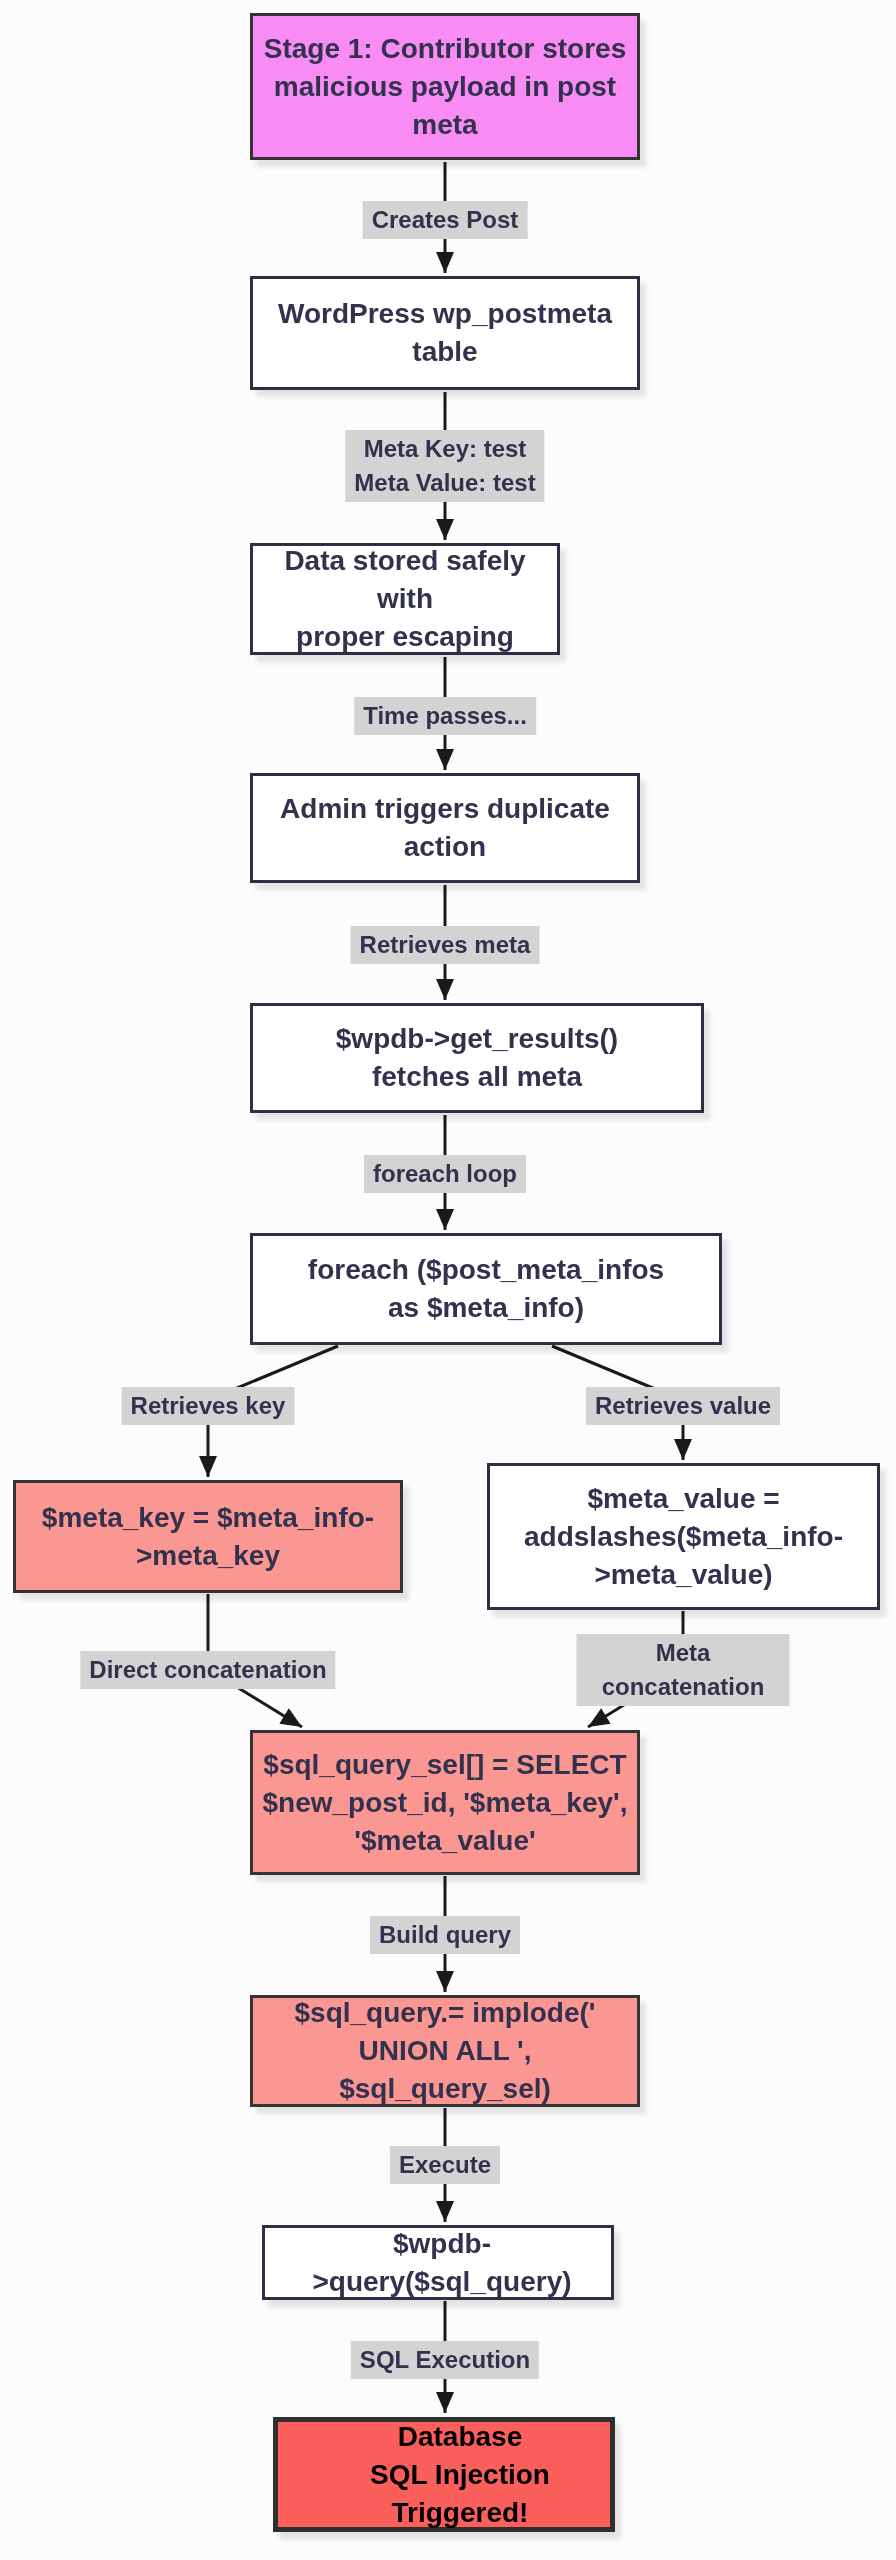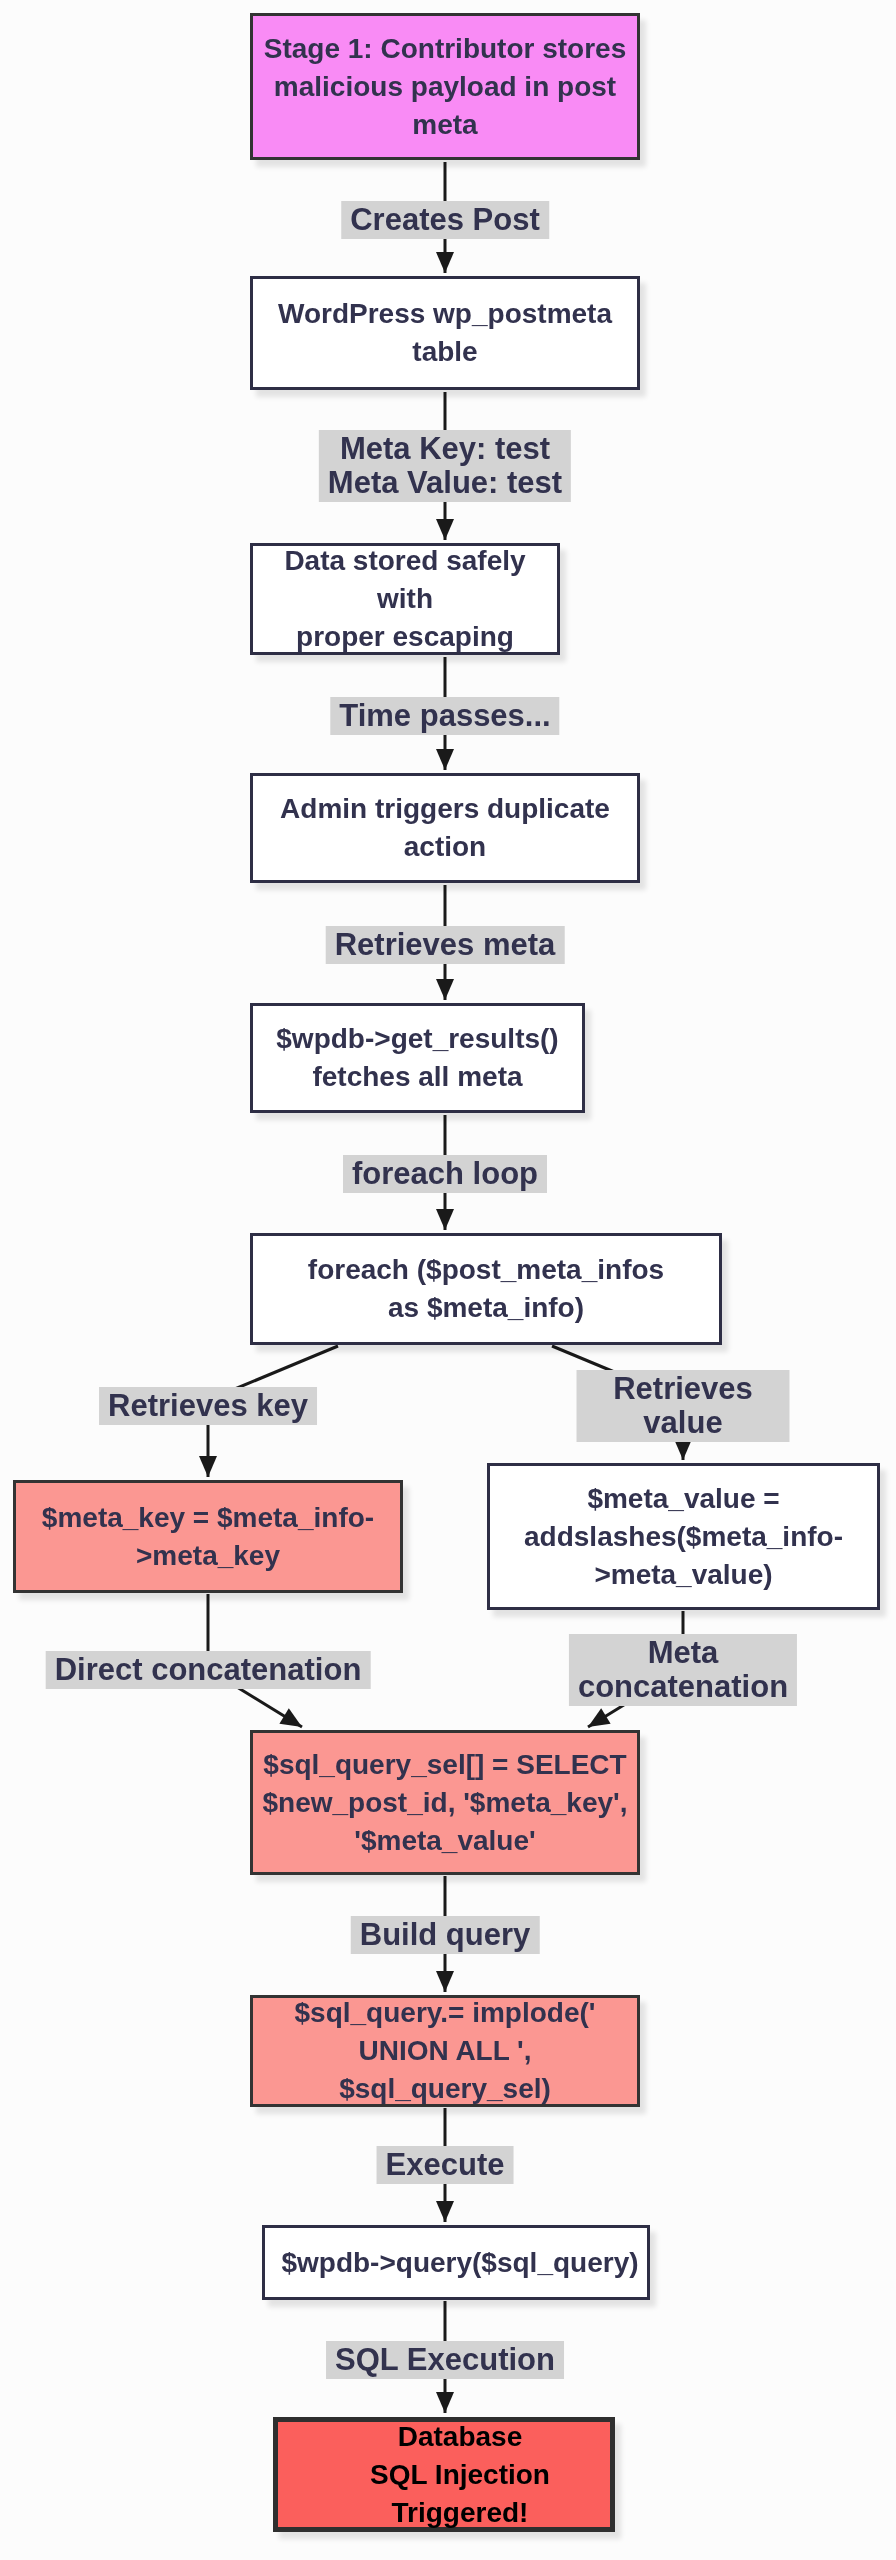--- a/index.html
+++ b/index.html
@@ -18,21 +18,21 @@
     color:#32324e; font-size:28px; line-height:38px; font-weight:700;
     padding:2px 4px;
     box-shadow:6px 7px 5px rgba(0,0,0,0.10);
   }
   .node.stage    { background:#f98bf5; border-color:#333333; }
   .node.vuln     { background:#fb9792; border-color:#333333; }
   .node.critical { background:#fb5f5c; border-color:#2f2f2f; border-width:5px; color:#000000;padding-left:36px; }
   .elabel {
     position:absolute; transform:translate(-50%,-50%);
     background:#d3d3d3; color:#32324e;
-    font-size:31px; line-height:34px; font-weight:700;
+    font-size:24px; line-height:34px; font-weight:700;
     padding:2px 9px; text-align:center; white-space:pre-line;
   }
 </style>
 </head>
 <body>
 
 <div class="canvas">
 
   <svg class="connectors" viewBox="0 0 896 2560">
     <defs>
@@ -64,41 +64,41 @@
 
   <div class="node" style="left:250px; top:276px; width:390px; height:114px;">WordPress wp_postmeta
 table</div>
 
   <div class="node" style="left:250px; top:543px; width:310px; height:112px;">Data stored safely with
 proper escaping</div>
 
   <div class="node" style="left:250px; top:773px; width:390px; height:110px;">Admin triggers duplicate
 action</div>
 
-  <div class="node" style="left:250px; top:1003px; width:335px; height:110px;">$wpdb-&gt;get_results()
+  <div class="node" style="left:250px; top:1003px; width:454px; height:110px;">$wpdb-&gt;get_results()
 fetches all meta</div>
 
   <div class="node" style="left:250px; top:1233px; width:472px; height:112px;">foreach ($post_meta_infos
 as $meta_info)</div>
 
   <div class="node vuln" style="left:13px; top:1480px; width:390px; height:113px;">$meta_key = $meta_info-
 &gt;meta_key</div>
 
   <div class="node" style="left:487px; top:1463px; width:393px; height:147px;">$meta_value =
 addslashes($meta_info-
 &gt;meta_value)</div>
 
   <div class="node vuln" style="left:250px; top:1730px; width:390px; height:145px;">$sql_query_sel[] = SELECT
 $new_post_id, '$meta_key',
 '$meta_value'</div>
 
   <div class="node vuln" style="left:250px; top:1995px; width:390px; height:112px;">$sql_query.= implode('
 UNION ALL ', $sql_query_sel)</div>
 
-  <div class="node" style="left:262px; top:2225px; width:388px; height:75px;padding-left:12px;">$wpdb-&gt;query($sql_query)</div>
+  <div class="node" style="left:262px; top:2225px; width:352px; height:75px;padding-left:12px;">$wpdb-&gt;query($sql_query)</div>
 
   <div class="node critical" style="left:273px; top:2417px; width:342px; height:115px;">Database
 SQL Injection Triggered!</div>
 
   <div class="elabel" style="left:445px; top:220px;">Creates Post</div>
 
   <div class="elabel" style="left:445px; top:466px;">Meta Key: test
 Meta Value: test</div>
 
   <div class="elabel" style="left:445px; top:716px;">Time passes...</div>

